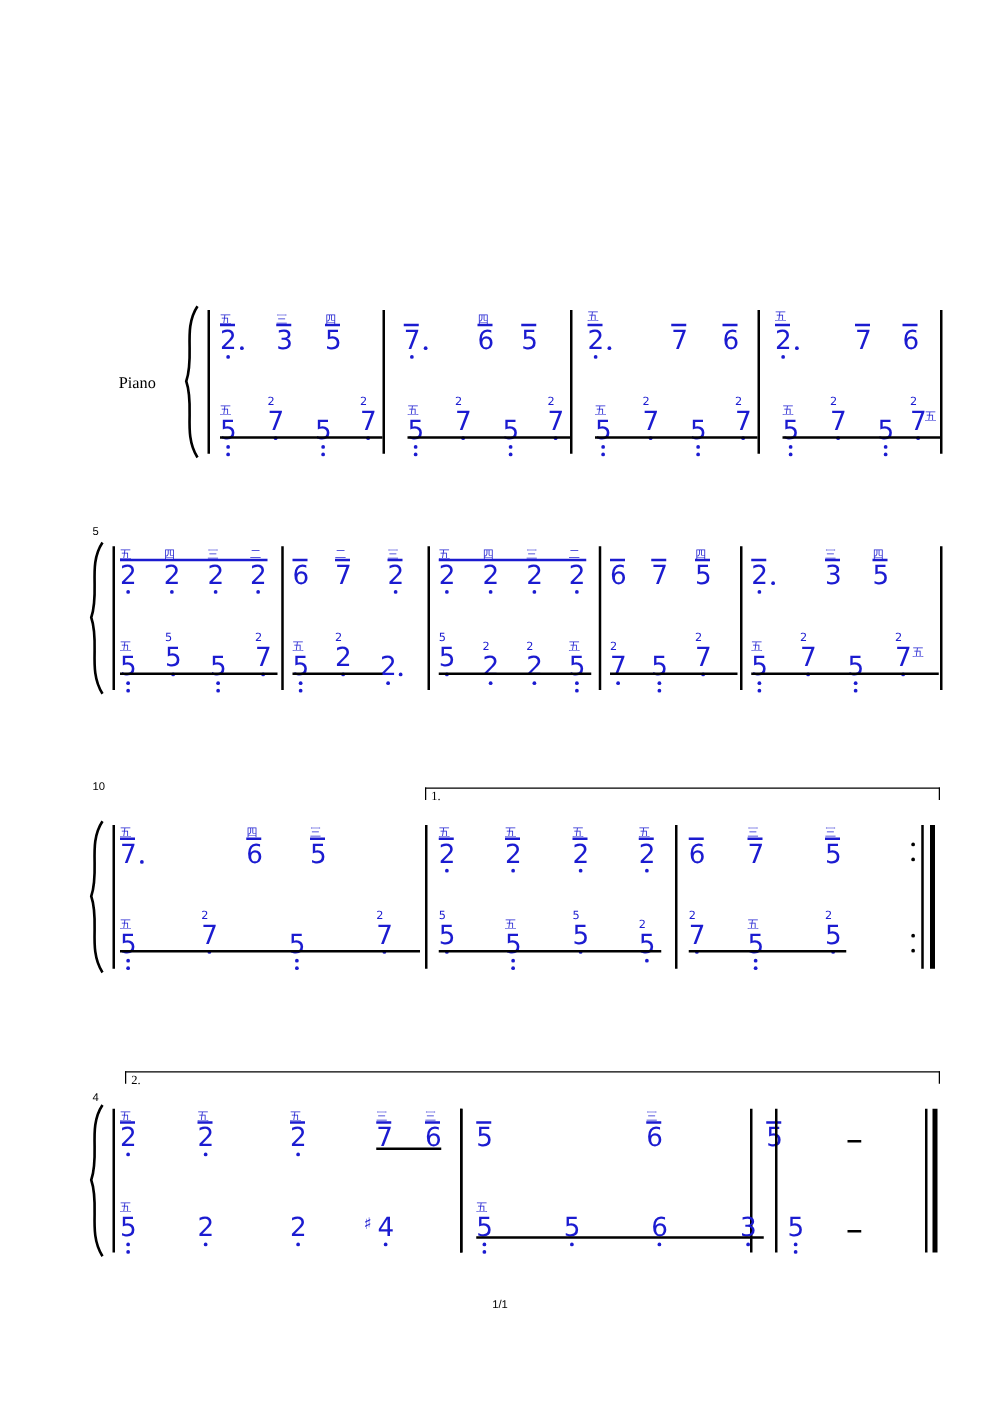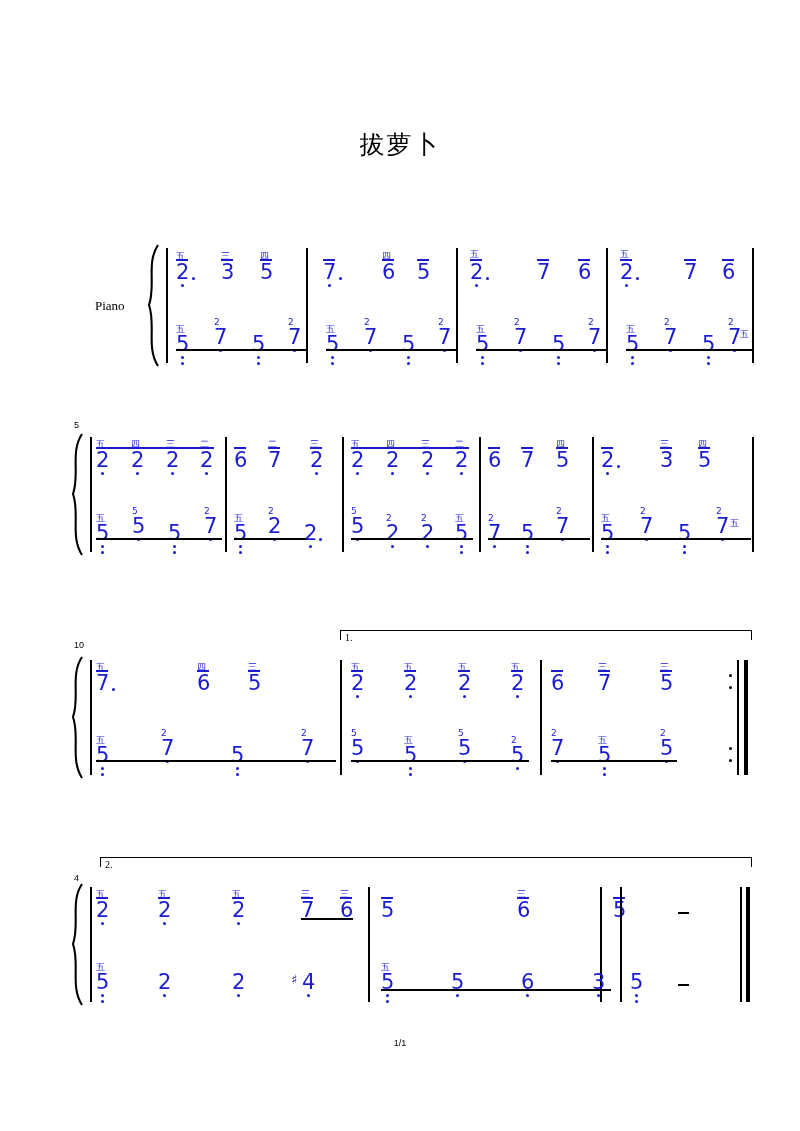--- a/index.html
+++ b/index.html
@@ -143,21 +143,20 @@
     font-size: 13px;
     font-family: "DejaVu Sans", sans-serif;
     color: #1b1bd0;
   }
 </style>
 </head>
 <body>
 
 <div class="page">
 
-  <div class="title">拔萝卜</div>
   <div class="instrument">Piano</div>
 
   <div class="brace" style="left:140px; top:243px;">
     <svg width="22" height="125" viewBox="0 0 22 125">
       <path d="M18 2 C6 20, 16 42, 9 62 C16 82, 6 104, 18 123" fill="none" stroke="#000" stroke-width="2.1"></path>
     </svg>
   </div>
   <div class="barline" style="left:166px; top:248px; height:115px;"></div>
 
   <div class="note" style="left:176px; top:262px;">2</div>
@@ -424,21 +423,21 @@
   <div class="dot-below" style="left:645px; top:538px; background:#1b1bd0;"></div>
   <div class="note" style="left:678px; top:523px;">5</div>
   <div class="dot-below" style="left:683px; top:545px; background:#1b1bd0;"></div>
   <div class="dot-below" style="left:683px; top:551px; background:#1b1bd0;"></div>
   <div class="note" style="left:716px; top:516px;">7</div>
   <div class="finger" style="left:716px; top:507px;">2</div>
   <div class="finger" style="left:730px; top:519px;">五</div>
   <div class="dot-below" style="left:721px; top:538px; background:#1b1bd0;"></div>
   <div class="dur-line" style="left:601px; top:538px; width:150px;"></div>
 
-  <div class="sysnum" style="left:74px; top:640px;">10</div>
+  <div class="sysnum" style="left:74px; top:624px;">10</div>
   <div class="brace" style="left:64px; top:655px;">
     <svg width="22" height="125" viewBox="0 0 22 125">
       <path d="M18 2 C6 20, 16 42, 9 62 C16 82, 6 104, 18 123" fill="none" stroke="#000" stroke-width="2.1"></path>
     </svg>
   </div>
   <div class="barline" style="left:90px; top:660px; height:115px;"></div>
 
   <div class="bracket" style="left:340px; top:630px; width:410px;"></div>
   <div class="bracket-label" style="left:345px; top:632px;">1.</div>
 

